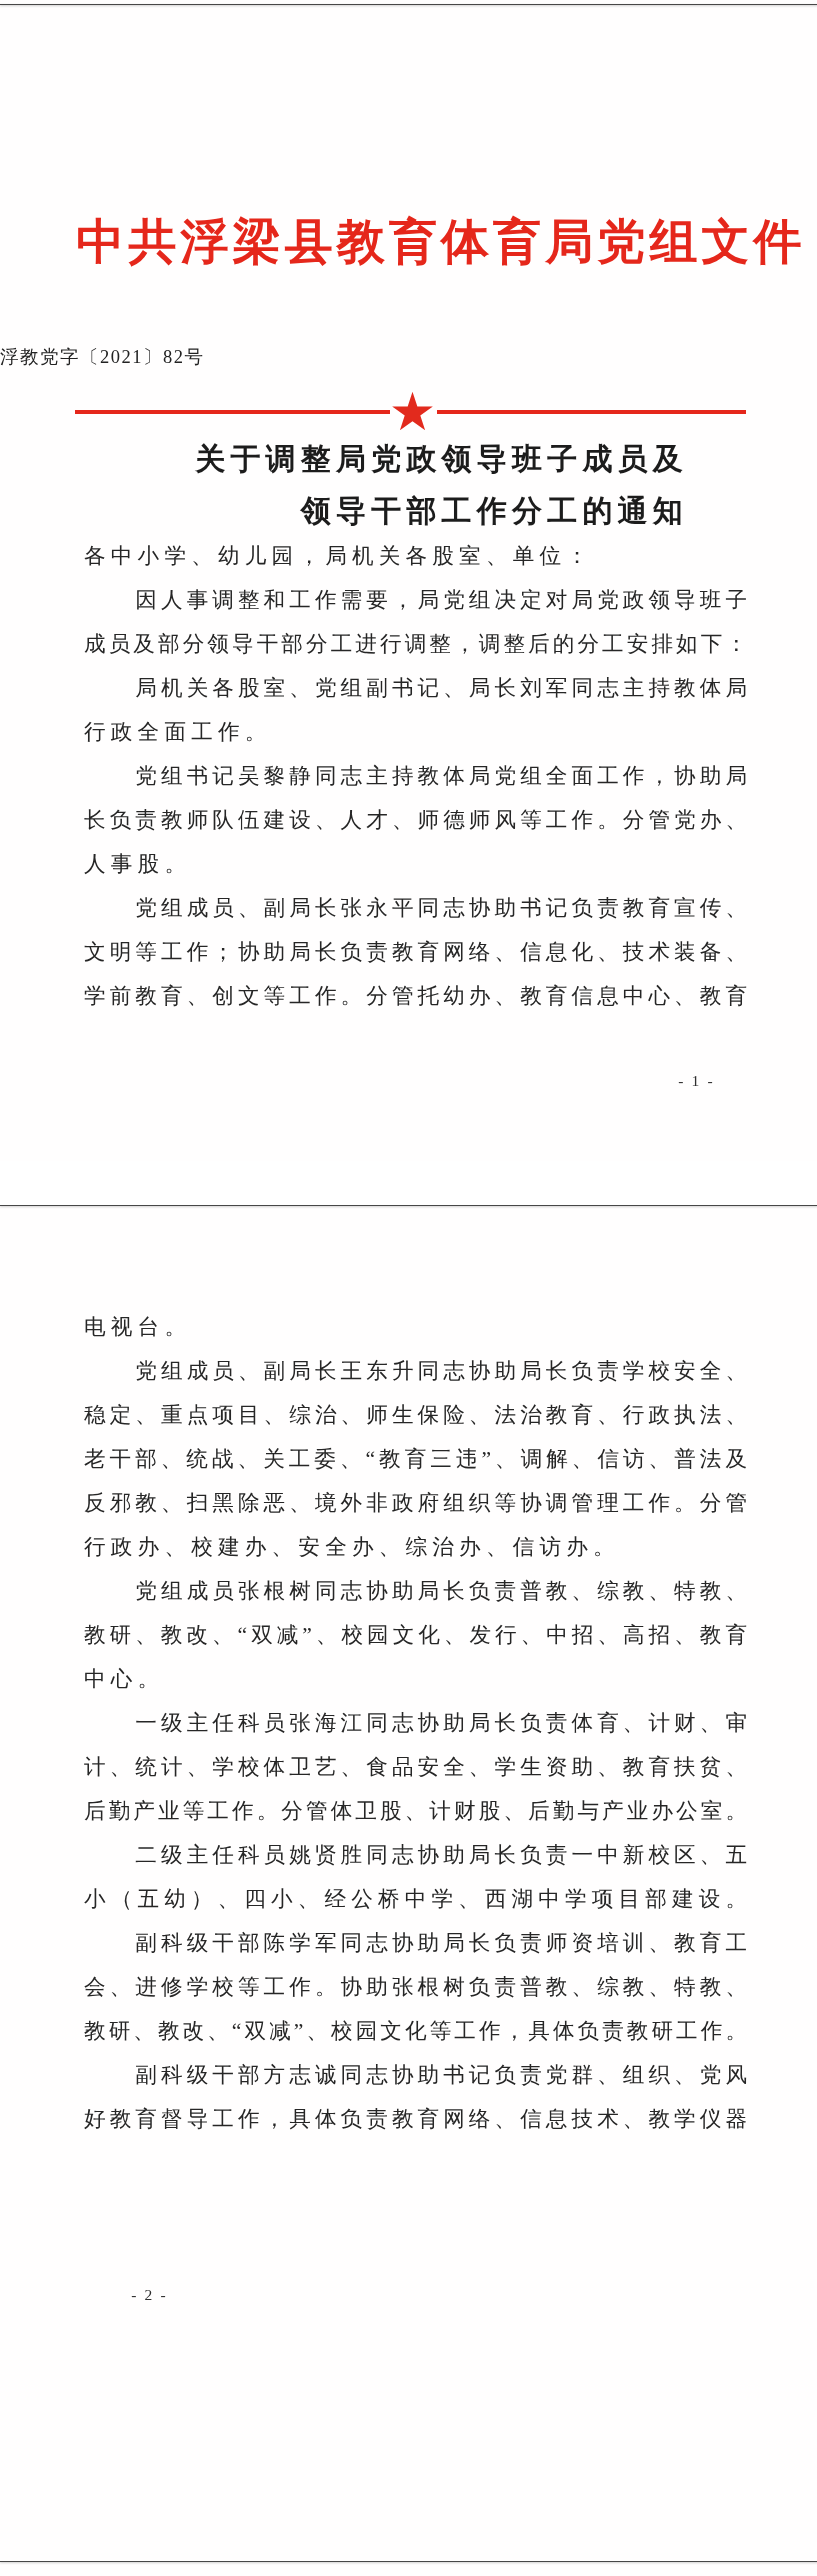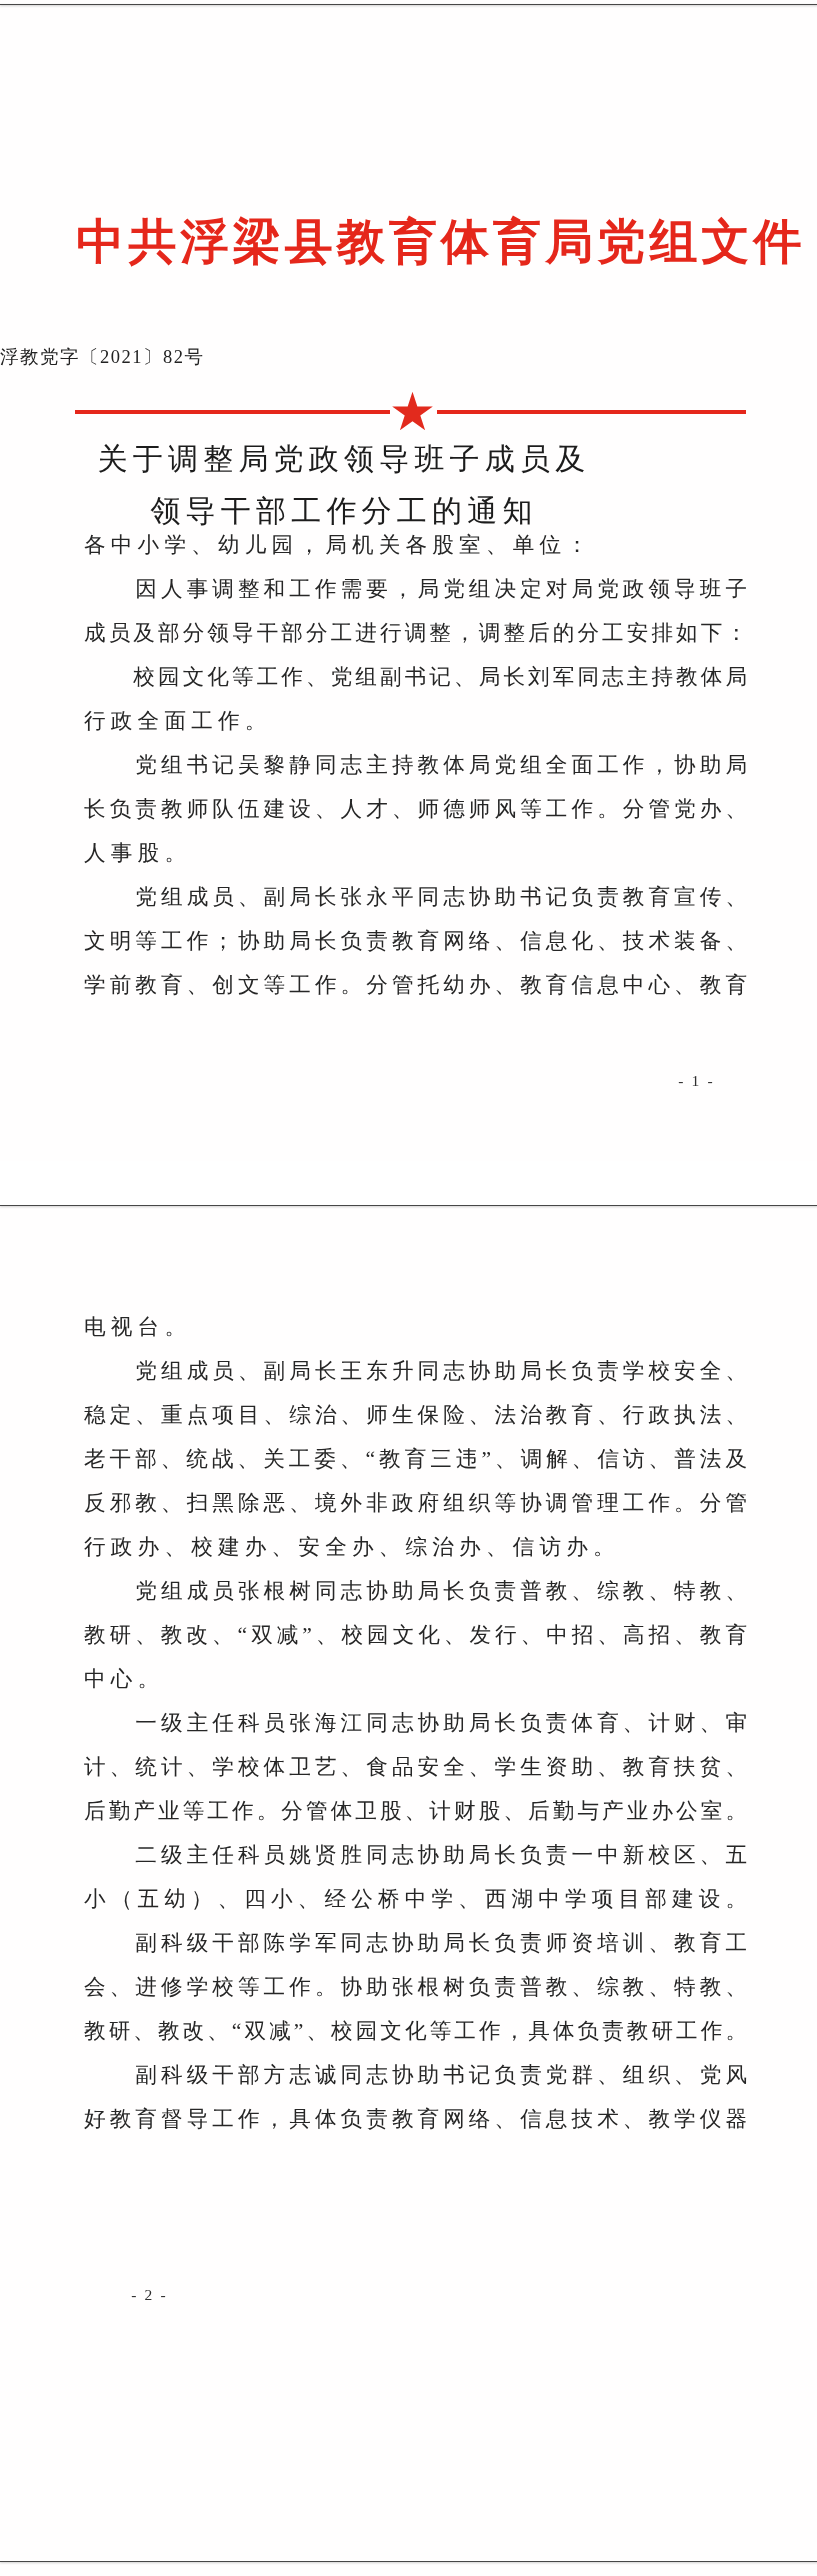--- a/index.html
+++ b/index.html
@@ -3,21 +3,21 @@
 <meta charset="utf-8">
 <style>
   html,body{margin:0;padding:0;background:#ffffff;}
   #doc{position:relative;width:818px;font-family:"Liberation Serif","DejaVu Serif",serif;color:#262626;}
   .page{position:relative;width:818px;background:#fffefe;overflow:hidden;}
   .edge{position:absolute;left:0;width:818px;height:1px;background:#474747;box-shadow:0 1px 2.1px rgba(60,60,60,.35);}
   .org-header{position:absolute;left:0;width:818px;text-align:center;font-weight:bold;font-size:48px;letter-spacing:4.1px;color:#e5271b;white-space:nowrap;}
   .doc-number{position:absolute;left:0;width:818px;text-align:left;font-size:18.5px;letter-spacing:1.5px;color:#222;}
   .rule{position:absolute;height:3.6px;background:#e5271b;}
   .star{position:absolute;left:378px;top:381px;width:69px;height:62px;line-height:62px;text-align:center;font-size:53px;color:#e22a1d;font-family:"DejaVu Sans",sans-serif;}
-  .doc-title{position:absolute;left:0;width:688px;text-align:center;font-size:30px;font-weight:normal;letter-spacing:5.2px;line-height:52px;color:#1c1c1c;}
+  .doc-title{position:absolute;left:0;width:688px;text-align:right;font-size:30px;font-weight:bold;letter-spacing:5.2px;line-height:52px;color:#1c1c1c;}
   .body-col{position:absolute;left:84px;width:663px;font-size:21.6px;}
   .bl{line-height:44px;white-space:pre-wrap;}
   .bl.fill{text-align:justify;text-align-last:justify;text-justify:inter-character;}
   .bl.end{letter-spacing:5.2px;}
   .page-num{position:absolute;width:43px;text-align:center;font-size:15.5px;letter-spacing:2.1px;color:#2e2e2e;}
   .signature{position:absolute;left:380px;width:281px;text-align:center;font-size:21.6px;letter-spacing:2.1px;color:#222;z-index:1;}
   .seal{position:absolute;left:451px;top:183px;width:165px;height:165px;opacity:.82;z-index:2;}
 </style>
 </head>
 <body>
@@ -28,25 +28,25 @@
     <div class="edge" style="top:4.1px;"></div>
     <div class="org-header" style="top:210px;padding-left:32px;">中共浮梁县教育体育局党组文件</div>
     <div class="doc-number" style="top:344px;">浮教党字〔2021〕82号</div>
     <div class="rule" style="top:410px;left:75px;width:315px;"></div>
     <div class="rule" style="top:410px;left:437px;width:309px;"></div>
     <div class="star">★</div>
     <div class="doc-title" style="top:433px;">
       <div>关于调整局党政领导班子成员及</div>
       <div>领导干部工作分工的通知</div>
     </div>
-    <div class="body-col" style="top:523px;">
+    <div class="body-col" style="top:534px;">
         <div class="bl end">各中小学、幼儿园，局机关各股室、单位：</div>
         <div class="bl fill">　　因人事调整和工作需要，局党组决定对局党政领导班子</div>
         <div class="bl fill">成员及部分领导干部分工进行调整，调整后的分工安排如下：</div>
-        <div class="bl fill">　　校园文化等工作、党组副书记、局长刘军同志主持教体局</div>
+        <div class="bl fill">　　局机关各股室、党组副书记、局长刘军同志主持教体局</div>
         <div class="bl end">行政全面工作。</div>
         <div class="bl fill">　　党组书记吴黎静同志主持教体局党组全面工作，协助局</div>
         <div class="bl fill">长负责教师队伍建设、人才、师德师风等工作。分管党办、</div>
         <div class="bl end">人事股。</div>
         <div class="bl fill">　　党组成员、副局长张永平同志协助书记负责教育宣传、</div>
         <div class="bl fill">文明等工作；协助局长负责教育网络、信息化、技术装备、</div>
         <div class="bl fill">学前教育、创文等工作。分管托幼办、教育信息中心、教育</div>
       </div>
     <div class="page-num" style="top:1072px;left:675px;">- 1 -</div>
   </div>

